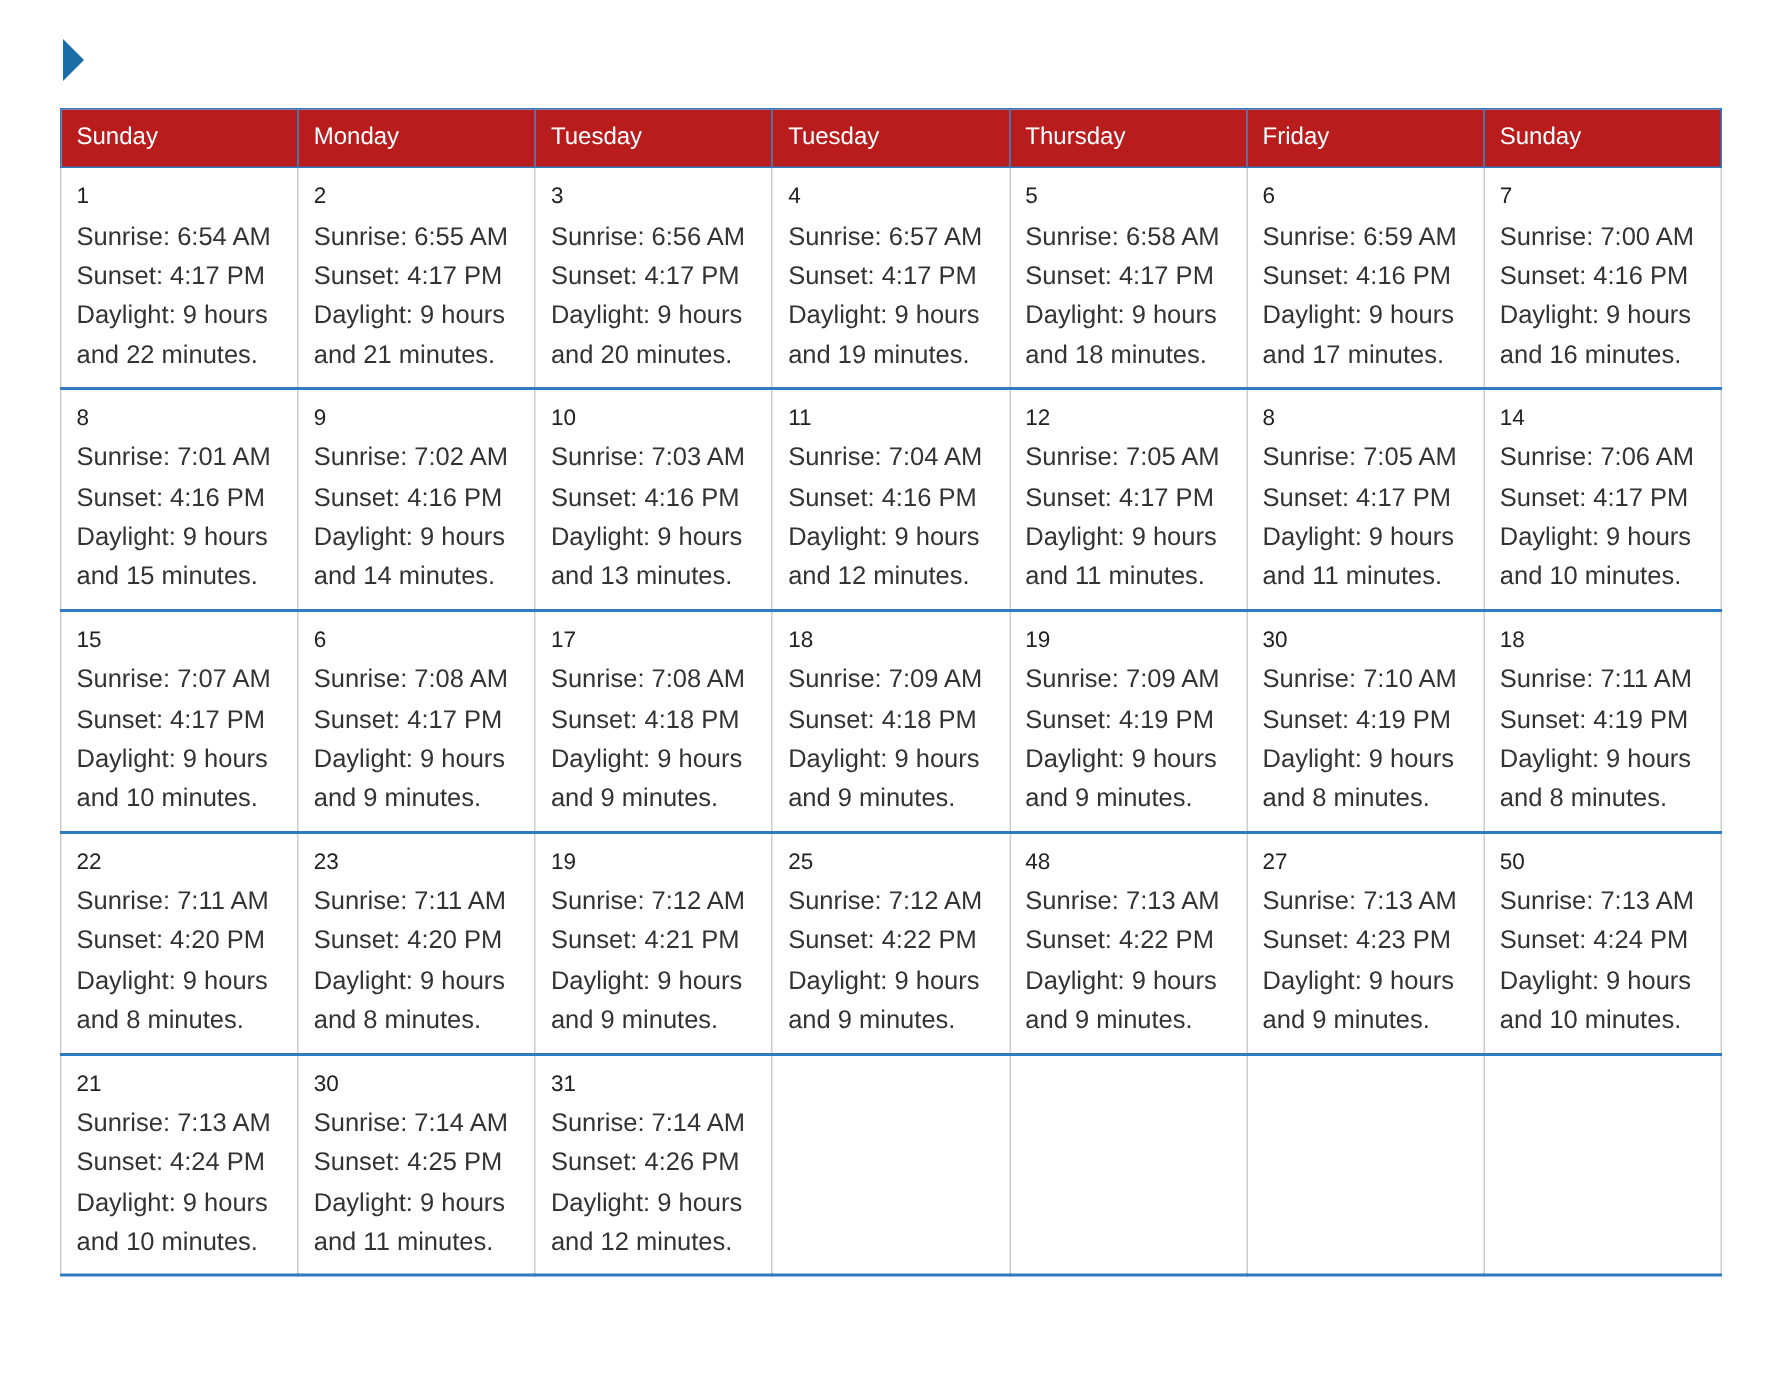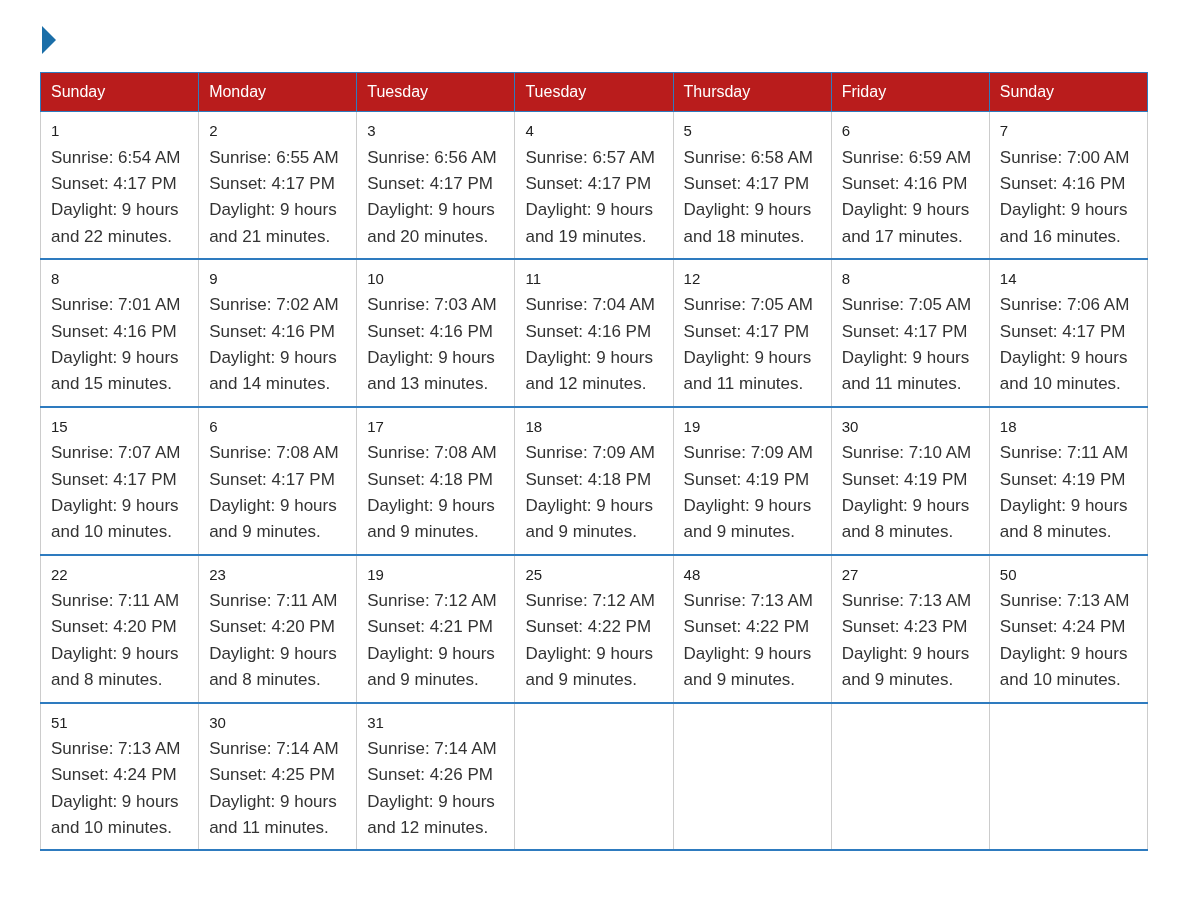--- a/index.html
+++ b/index.html
@@ -256,21 +256,21 @@
           <span class="day-num">27</span>
           <div class="day-info">Sunrise: 7:13 AM<br>Sunset: 4:23 PM<br>Daylight: 9 hours<br>and 9 minutes.</div>
         </td>
         <td>
           <span class="day-num">50</span>
           <div class="day-info">Sunrise: 7:13 AM<br>Sunset: 4:24 PM<br>Daylight: 9 hours<br>and 10 minutes.</div>
         </td>
       </tr>
       <tr>
         <td>
-          <span class="day-num">51</span>
+          <span class="day-num">21</span>
           <div class="day-info">Sunrise: 7:13 AM<br>Sunset: 4:24 PM<br>Daylight: 9 hours<br>and 10 minutes.</div>
         </td>
         <td>
           <span class="day-num">30</span>
           <div class="day-info">Sunrise: 7:14 AM<br>Sunset: 4:25 PM<br>Daylight: 9 hours<br>and 11 minutes.</div>
         </td>
         <td>
           <span class="day-num">31</span>
           <div class="day-info">Sunrise: 7:14 AM<br>Sunset: 4:26 PM<br>Daylight: 9 hours<br>and 12 minutes.</div>
         </td>

